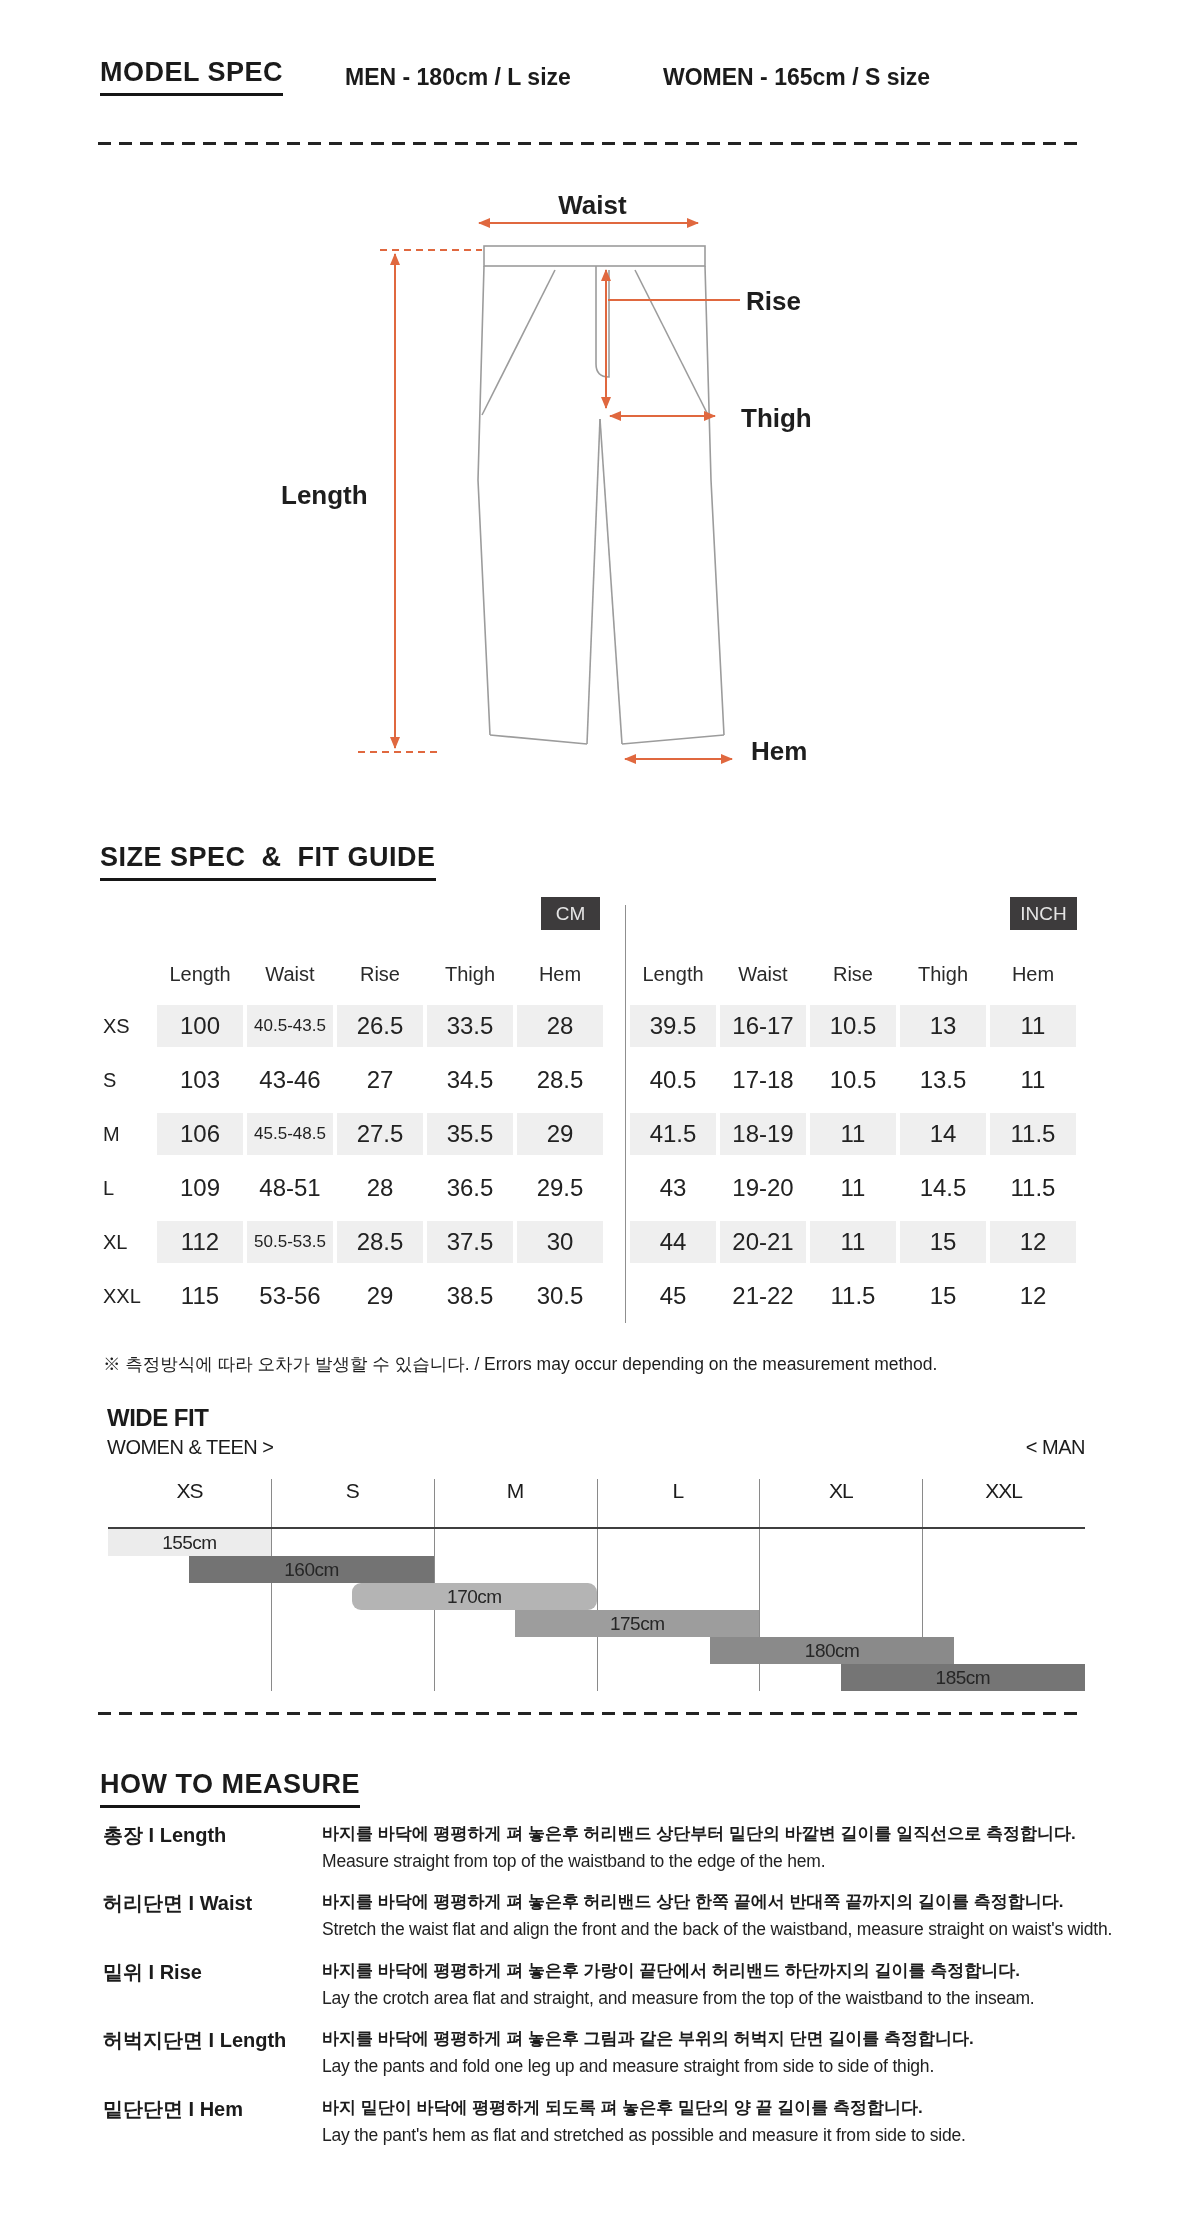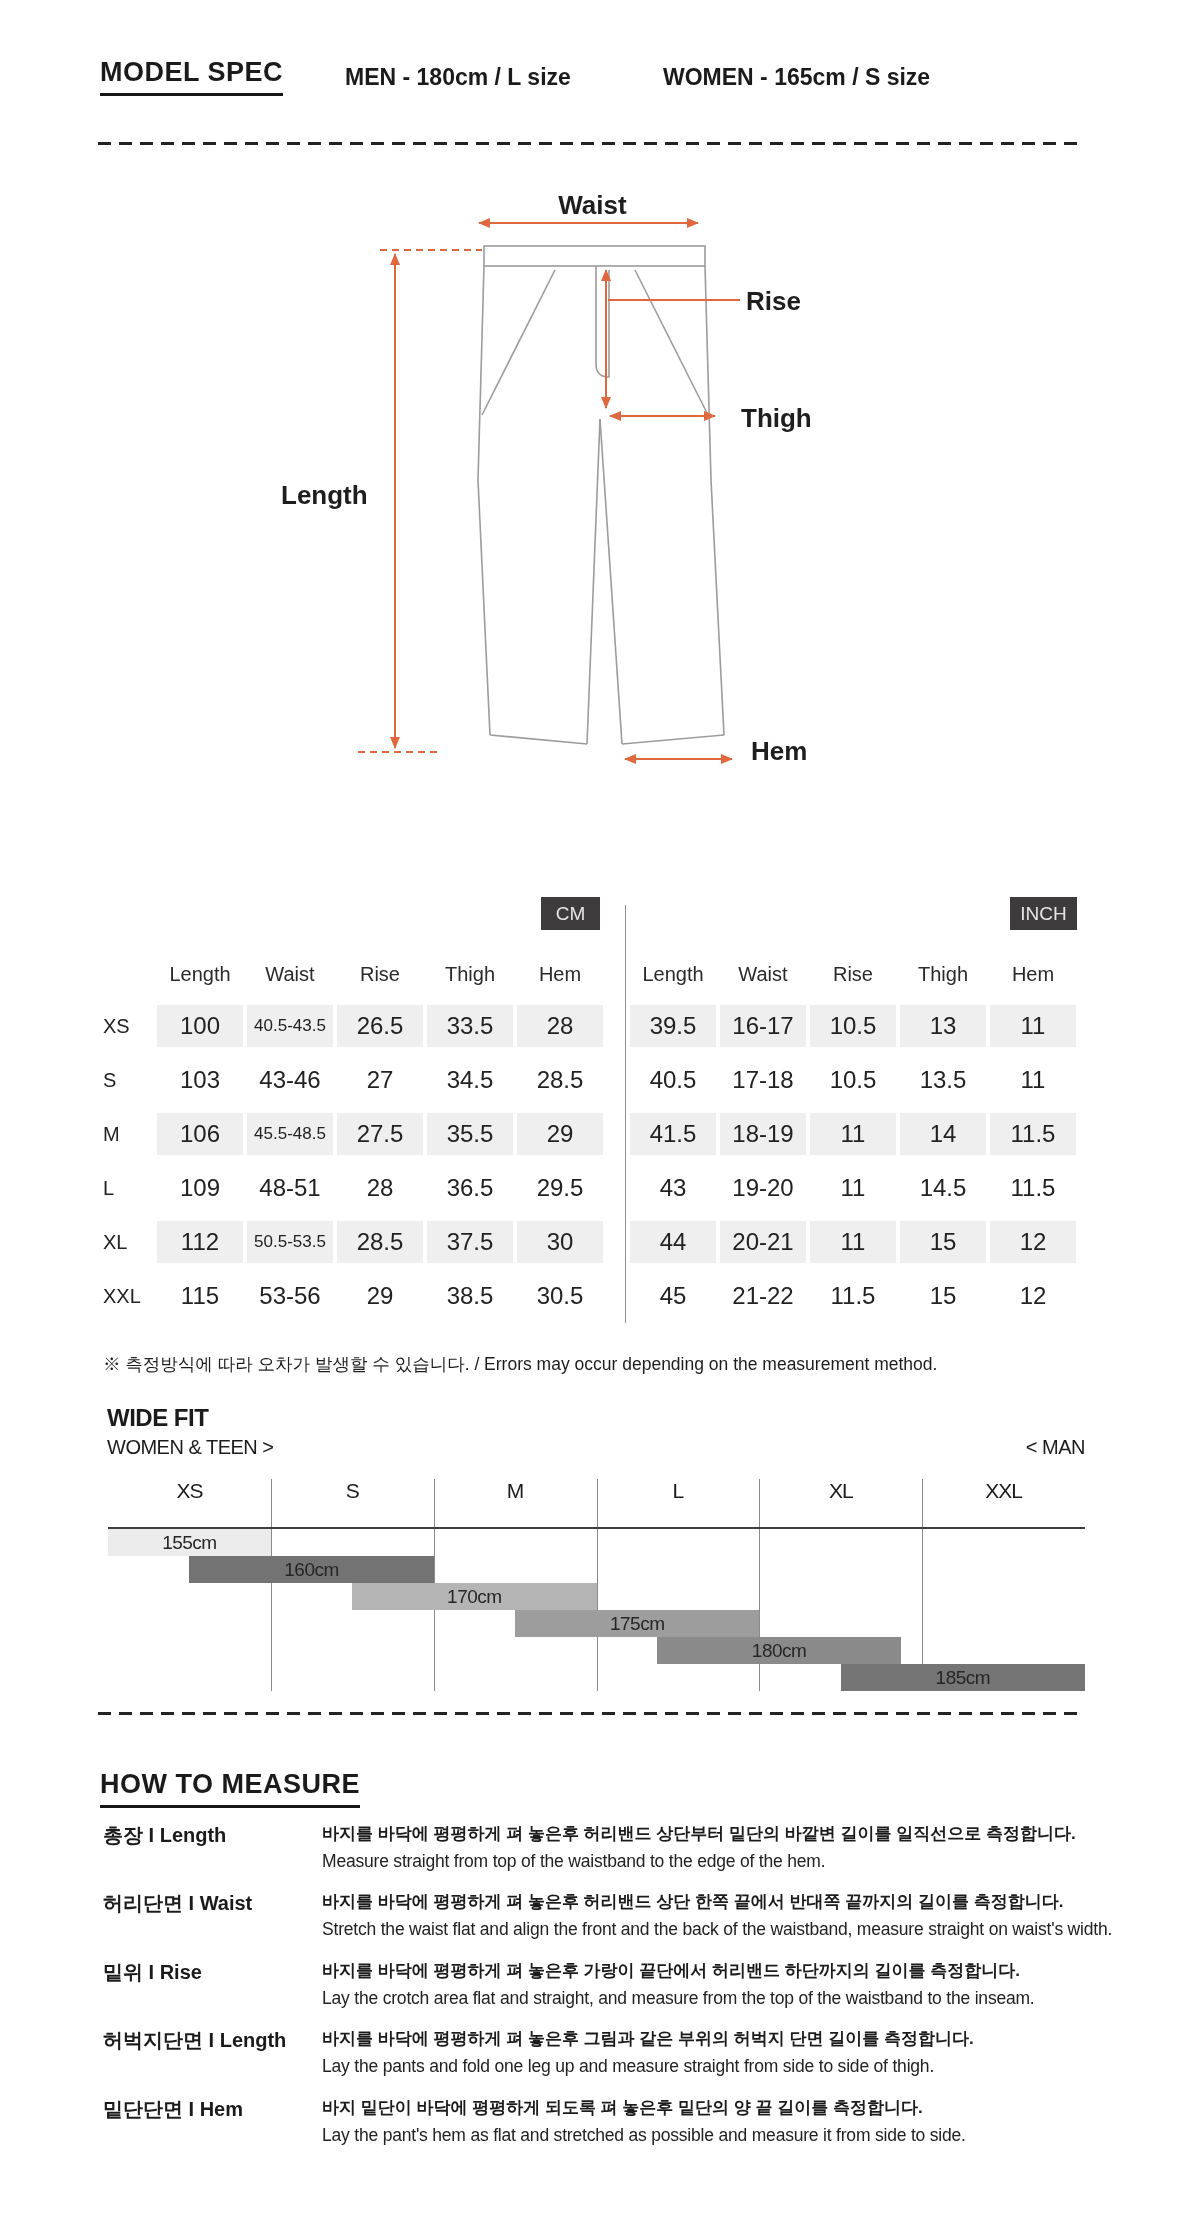--- a/index.html
+++ b/index.html
@@ -91,20 +91,23 @@
     <line class="orange" x1="280" y1="236" x2="385" y2="236" marker-start="url(#ah)" marker-end="url(#ah)"></line>
     <line class="orange" x1="295" y1="579" x2="402" y2="579" marker-start="url(#ah)" marker-end="url(#ah)"></line>
   </svg>
 
   <div class="abs diagram-label" style="left:530px; top:190px; width:125px; text-align:center;">Waist</div>
   <div class="abs diagram-label" style="left:746px; top:286px;">Rise</div>
   <div class="abs diagram-label" style="left:741px; top:403px;">Thigh</div>
   <div class="abs diagram-label" style="left:281px; top:480px;">Length</div>
   <div class="abs diagram-label" style="left:751px; top:736px;">Hem</div>
 
+  <div class="abs" style="left:100px; top:842px;">
+    <span class="big-title">SIZE SPEC  &amp;  FIT GUIDE</span>
+  </div>
 
   <div class="abs unit-badge" style="left:541px; top:897px; width:59px; height:33px;">CM</div>
   <div class="abs unit-badge" style="left:1010px; top:897px; width:67px; height:33px;">INCH</div>
 
   <div id="table-cm" class="abs size-table cm" style="left:103px; top:949px;">
       <div class="cellflex"></div>
       <div class="cellflex th">Length</div>
       <div class="cellflex th">Waist</div>
       <div class="cellflex th">Rise</div>
       <div class="cellflex th">Thigh</div>
@@ -202,27 +205,27 @@
       <div class="fit-separator" style="left: 488.5px; top: 3px; height: 212px;"></div>
       <div class="fit-separator" style="left: 651.333px; top: 3px; height: 212px;"></div>
       <div class="fit-separator" style="left: 814.167px; top: 3px; height: 212px;"></div>
       <div class="fit-axis" style="left: 0px; top: 51px; width: 977px; background: rgb(63, 63, 63);"></div>
       <div class="fit-bar" style="left: 0px; width: 162.833px; top: 53px; background: rgb(236, 236, 236);">
         <span class="fit-bar-label">155cm</span>
       </div>
       <div class="fit-bar" style="left: 81.4167px; width: 244.25px; top: 80px; background: #737373;">
         <span class="fit-bar-label">160cm</span>
       </div>
-      <div class="fit-bar" style="left: 244.25px; width: 244.25px; top: 107px; background: rgb(180, 180, 180);">
+      <div class="fit-bar" style="left: 244.25px; width: 244.25px; top: 107px; background: rgb(180, 180, 180); border-radius: 9px;">
         <span class="fit-bar-label">170cm</span>
       </div>
       <div class="fit-bar" style="left: 407.083px; width: 244.25px; top: 134px; background: rgb(157, 157, 157);">
         <span class="fit-bar-label">175cm</span>
       </div>
-      <div class="fit-bar" style="left: 549px; width: 244.25px; top: 161px; background: rgb(138, 138, 138);">
+      <div class="fit-bar" style="left: 602px; width: 244.25px; top: 161px; background: rgb(138, 138, 138);">
         <span class="fit-bar-label">180cm</span>
       </div>
       <div class="fit-bar" style="left: 732.75px; width: 244.25px; top: 188px; background: rgb(117, 117, 117);">
         <span class="fit-bar-label">185cm</span>
       </div>
     </div>
 
   <div class="abs dashed-divider" style="left:98px; top:1712px; width:985px;"></div>
 
   <div class="abs" style="left:100px; top:1769px;">

